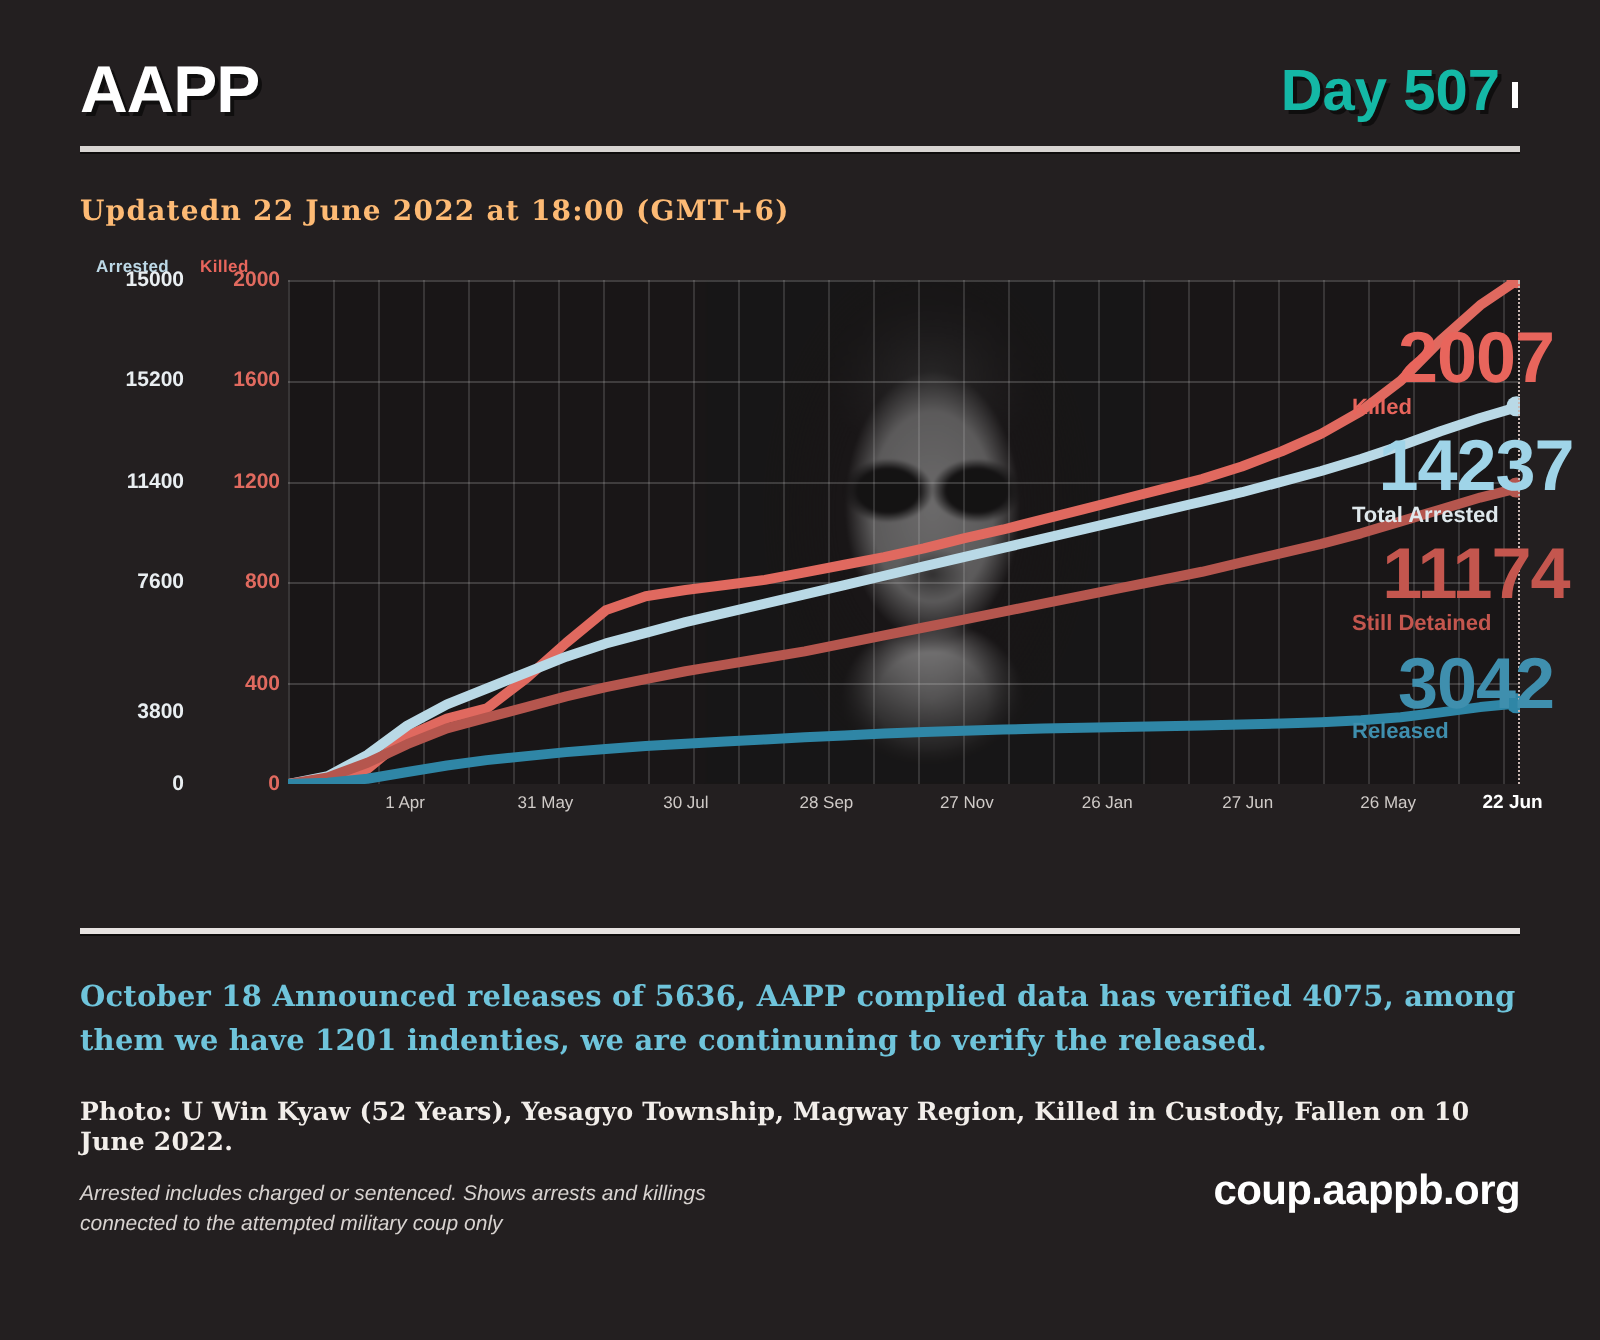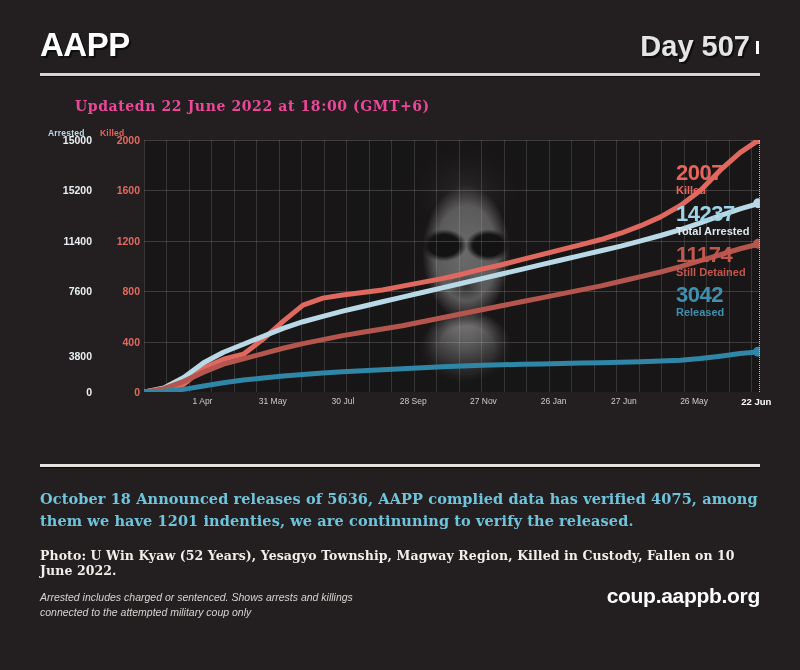--- a/index.html
+++ b/index.html
@@ -21,42 +21,41 @@
   .header {
     display:flex; align-items:flex-end; justify-content:space-between;
     padding-top:28px; padding-bottom:6px;
   }
   .brand {
     font-size:33px; font-weight:bold; letter-spacing:-0.5px;
     color:#ffffff; line-height:1;
     text-shadow:2px 2px 0 rgba(0,0,0,.55);
   }
   .daystamp {
-    font-size:29px; font-weight:bold; color:#e5e5e5; line-height:1;
+    font-size:29px; font-weight:bold; color:#14b8a6; line-height:1;
     display:flex; align-items:center; gap:5px;
     text-shadow:2px 2px 0 rgba(0,0,0,.55);
   }
   .daysep {
     display:inline-block; width:3px; height:13px; background:#fff;
     margin:0 1px; position:relative; top:1px;
   }
   .rule-top {
     height:3px; background:#d8d4d2; margin-top:6px;
     box-shadow:0 1px 0 rgba(0,0,0,.6);
   }
 
   
   .updated {
     font-family:"DejaVu Serif", serif;
     font-weight:bold;
     font-size:14px;
     letter-spacing:.6px;
-    color:#ec4899;
+    color:#fdba74;
     margin-top:22px;
-    margin-left:35px;
   }
 
   
   .chart-wrap {
     position:relative;
     margin-top:14px;
     height:280px;
   }
   .axis-title {
     position:absolute; top:0; font-size:8.5px; font-weight:bold; letter-spacing:.2px;
@@ -109,21 +108,21 @@
   }
   .xaxis .xt {
     position:absolute; top:4px; font-size:8.5px; color:#cfcac7;
     transform:translateX(-50%); white-space:nowrap;
   }
   .xaxis .xt.last { font-weight:bold; color:#ffffff; font-size:9.5px; }
 
   
   .callouts { position:absolute; left:676px; top:162px; width:124px; }
   .callout { margin-bottom:6px; }
-  .callout .big { font-size:22px; font-weight:bold; line-height:.96; letter-spacing:-.5px; }
+  .callout .big { font-size:36px; font-weight:bold; line-height:.96; letter-spacing:-.5px;text-align:center; }
   .callout .sub { font-size:11px; font-weight:bold; line-height:1.15; margin-top:1px; }
   .c-killed .big   { color:#e8655c; }  .c-killed .sub   { color:#e8655c; }
   .c-arrested .big { color:#9fd4e8; }  .c-arrested .sub { color:#dfe8ec; }
   .c-detained .big { color:#c4564e; }  .c-detained .sub { color:#c4564e; }
   .c-released .big { color:#3f8fae; }  .c-released .sub { color:#3f8fae; }
 
   
   .rule-bot {
     position:absolute; left:40px; right:40px; top:464px;
     height:3px; background:#e6e2e0;

